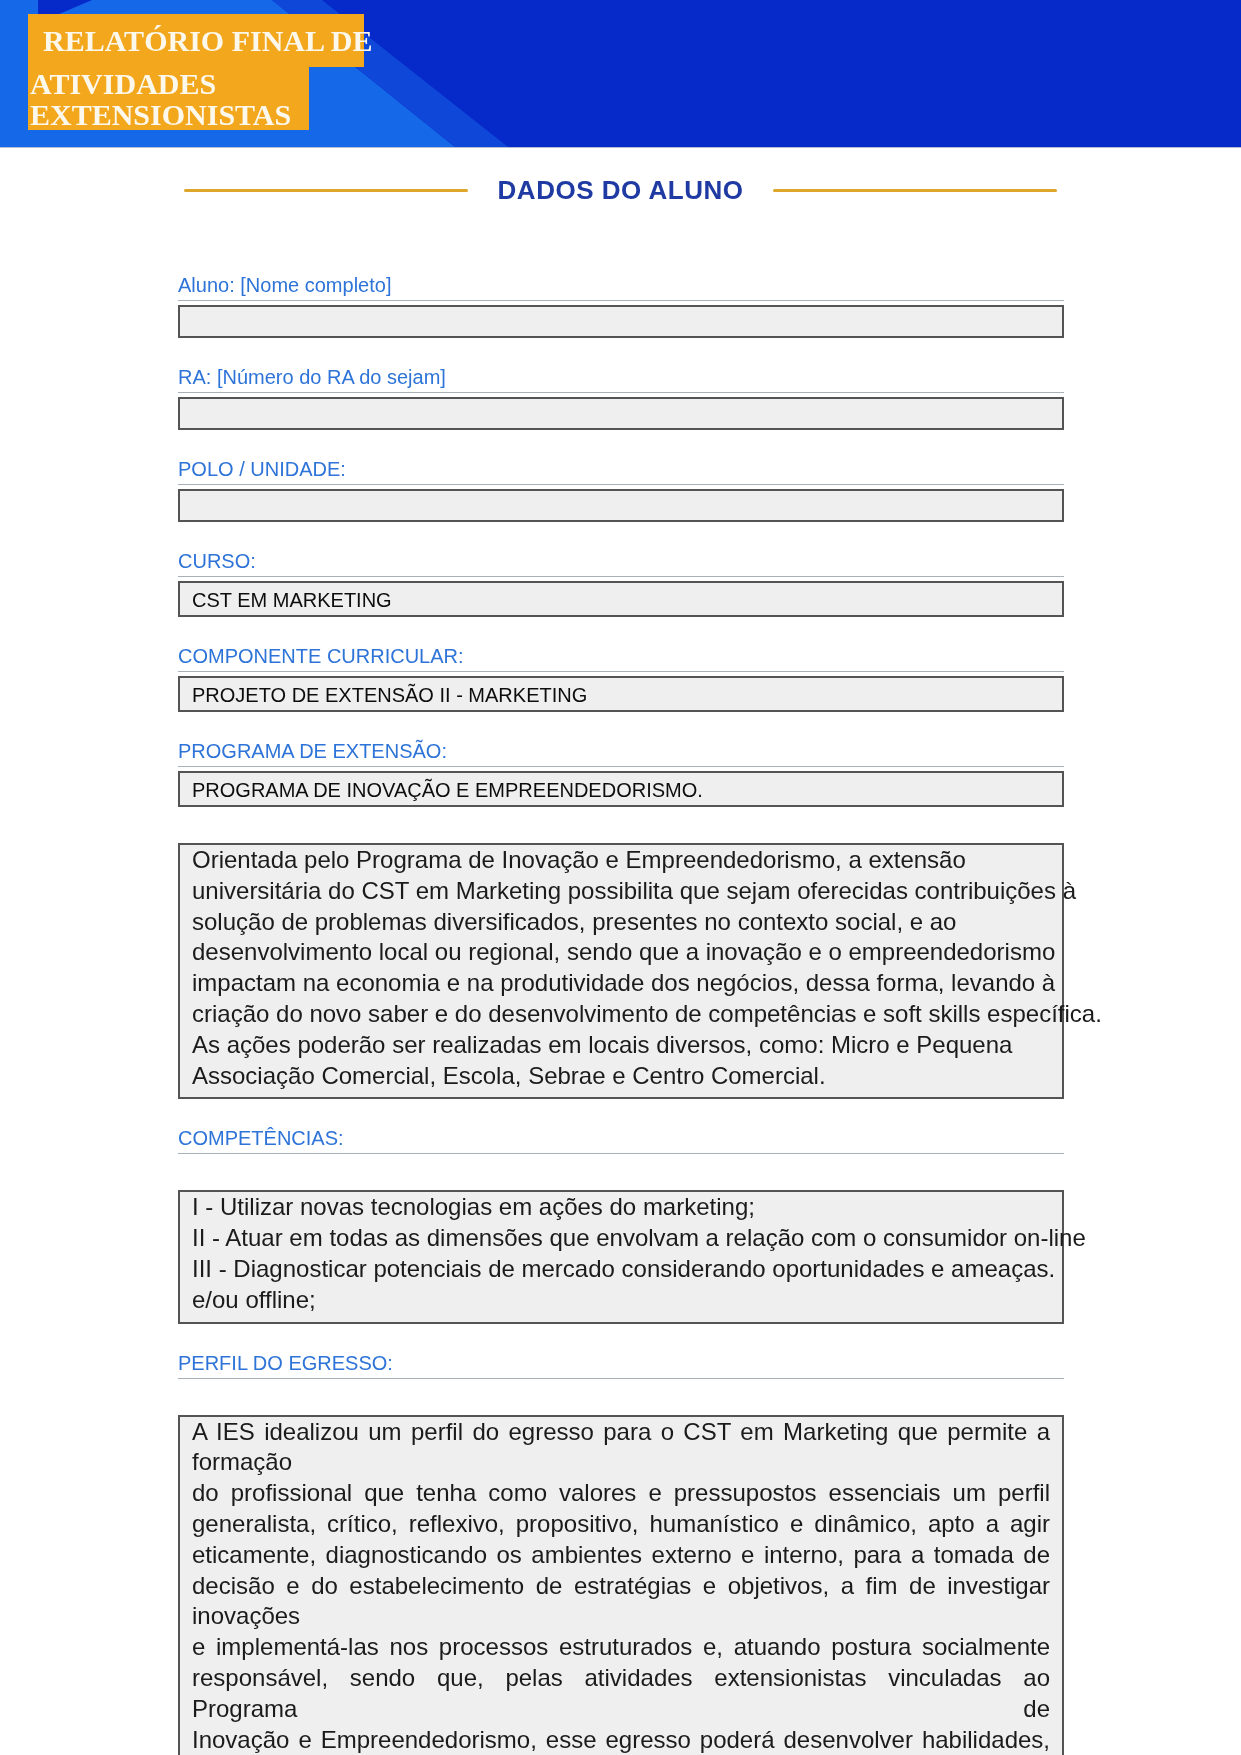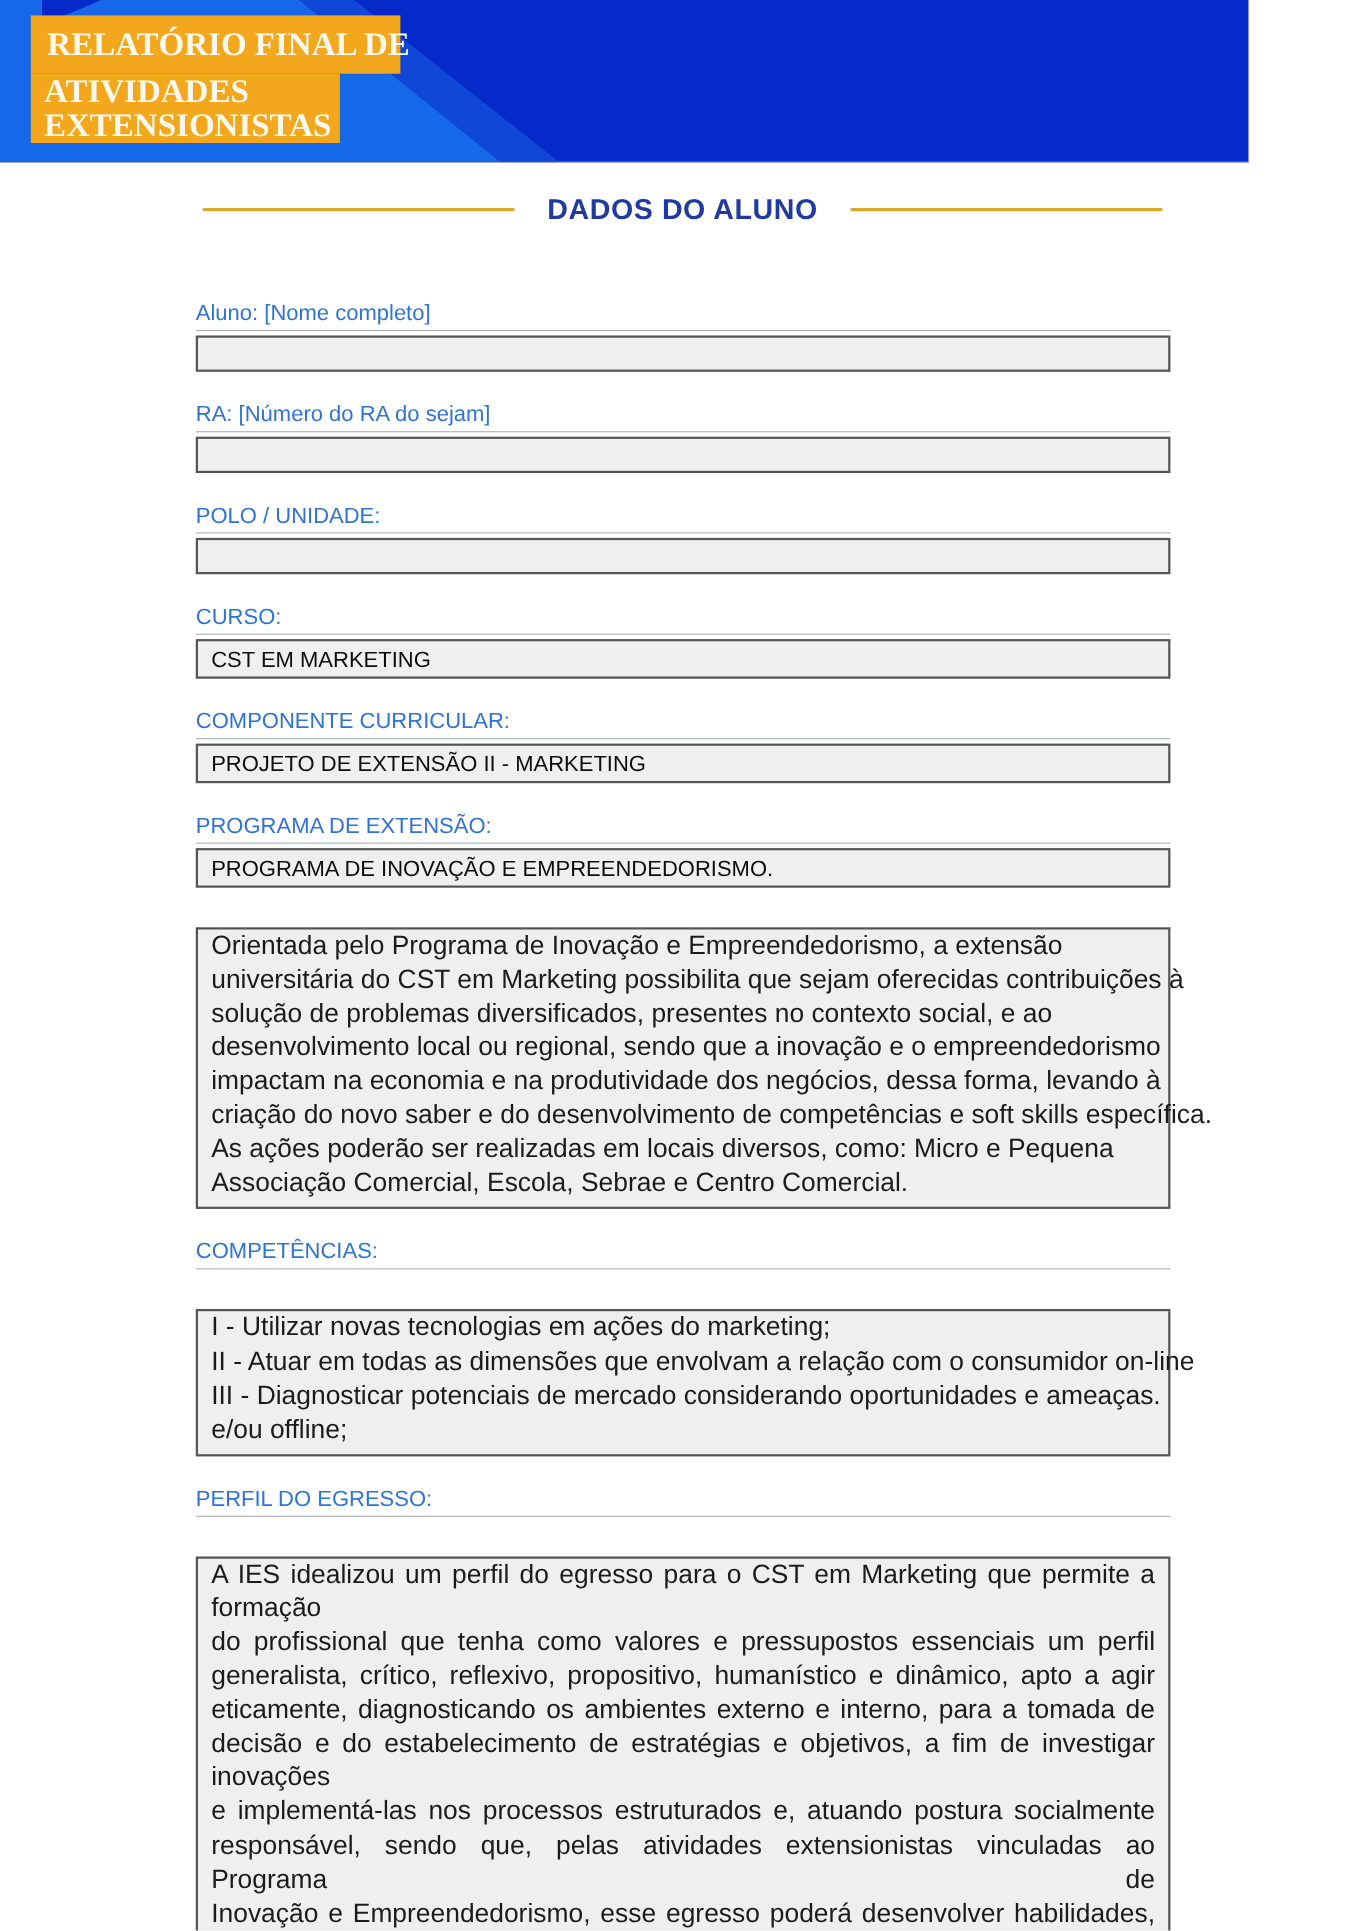--- a/index.html
+++ b/index.html
@@ -21,21 +21,21 @@
     width:1241px; height:1755px;
     font-family:"Liberation Sans", sans-serif;
     color:var(--body-text);
     position:relative;
     overflow:hidden;
   }
 
   
   .banner {
     position:relative;
-    width:1135px; height:148px;
+    width:1241px; height:148px;
     background:var(--dark-blue);
     border-bottom:1px solid #b5bccc;
     overflow:hidden;
   }
   .banner-light {
     position:absolute; inset:0;
     background:var(--light-blue);
     clip-path:polygon(0 0, 272px 0, 455px 100%, 0 100%);
   }
   .banner-stripe {
@@ -59,21 +59,21 @@
     background:var(--orange);
     width:336px; height:53px;
     font-size:30px; line-height:53px;
     padding-left:15px;
     white-space:nowrap;
   }
   .banner-box .row23 {
     background:var(--orange);
     width:281px; height:63px;
     font-size:30px; line-height:31px;
-    padding-left:12px; padding-top:1px;
+    padding-left:2px; padding-top:1px;
     white-space:nowrap;
   }
 
   
   .title-row {
     margin-top:27px;
     display:flex; align-items:center; justify-content:center;
     height:30px;
   }
   .gold-line {

